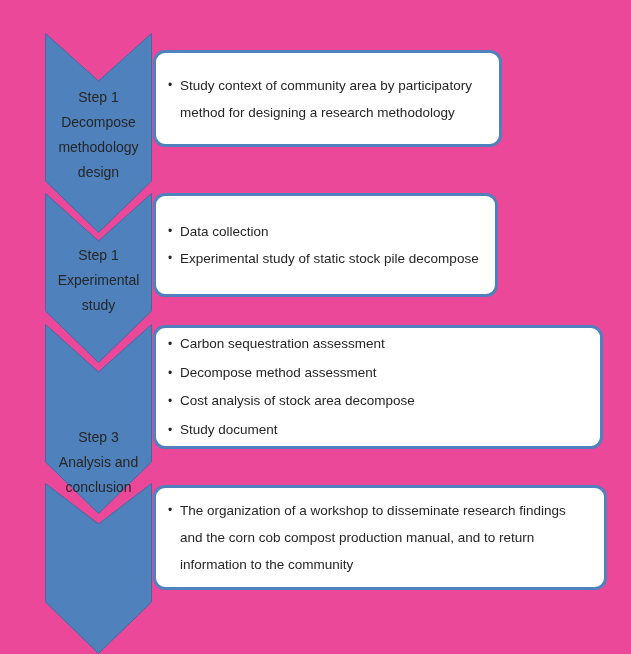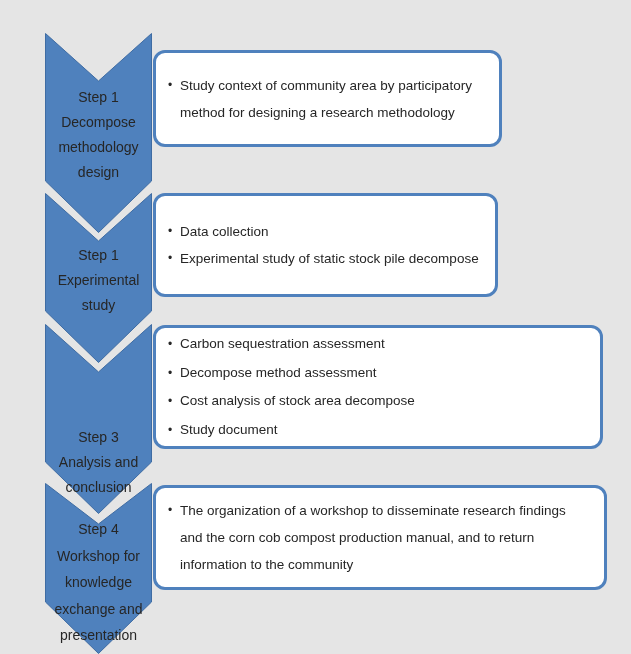--- a/index.html
+++ b/index.html
@@ -1,17 +1,17 @@
 <!DOCTYPE html>
 <html><head>
 <meta charset="utf-8">
 <style>
   html,body { margin:0; padding:0; background:#ffffff; }
   .canvas {
-    position:relative; width:631px; height:654px; background:#e5e5e5;
+    position:relative; width:631px; height:654px; background:#ec4899;
     font-family:"Liberation Sans", sans-serif; color:#262626; overflow:hidden;
   }
   
   .chev { position:absolute; left:45px; width:107px; display:block; }
   .chev1 { top:33px;  height:200px; }
   .chev2 { top:193px; height:170px; }
   .chev3 { top:324px; height:190px; }
   .chev4 { top:483px; height:171px; }
   
   .chevlabel {
@@ -116,27 +116,20 @@
       <span class="dot">•</span>
       <div class="blines">
         <div class="bline">Study document</div>
       </div>
     </div>
   </div>
 
   <svg class="chev chev4" viewBox="0 0 107 171">
     <polygon points="0.5,0.5 53.5,41 106.5,0.5 106.5,119 53.5,170.5 0.5,119" fill="#4f81bd" stroke="#3f6ca3" stroke-width="1"></polygon>
   </svg>
-  <div class="chevlabel chevlabel4">
-    <div class="labline">Step 4</div>
-    <div class="labline">Workshop for</div>
-    <div class="labline">knowledge</div>
-    <div class="labline">exchange and</div>
-    <div class="labline">presentation</div>
-  </div>
   <div class="box box4">
     <div class="bullet">
       <span class="dot">•</span>
       <div class="blines">
         <div class="bline">The organization of a workshop to disseminate research findings</div>
         <div class="bline">and the corn cob compost production manual, and to return</div>
         <div class="bline">information to the community</div>
       </div>
     </div>
   </div>

